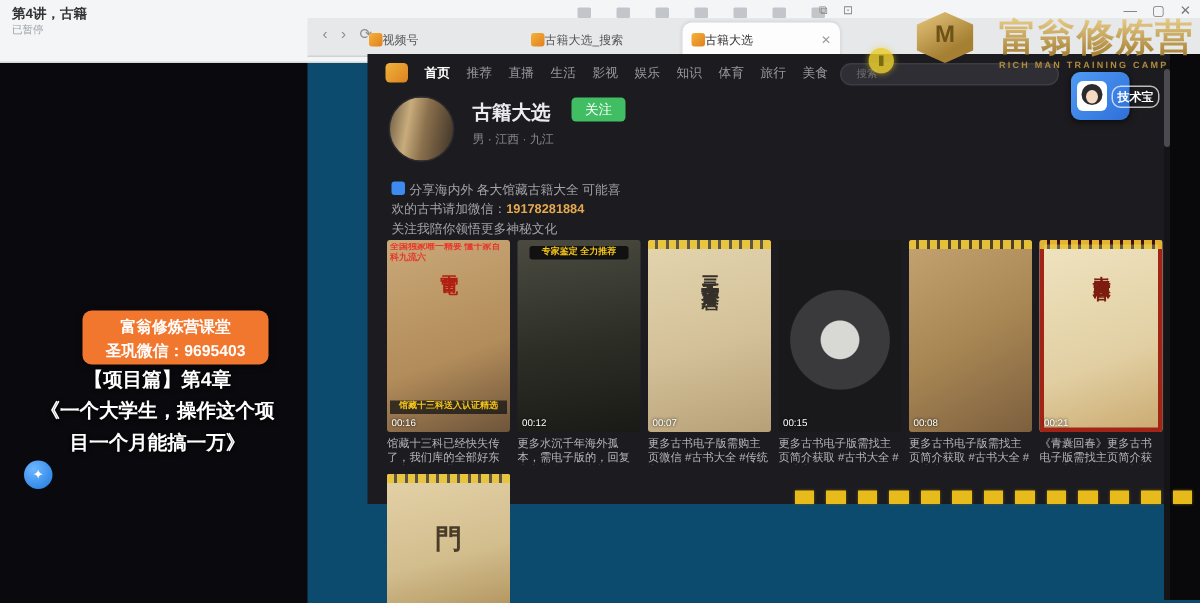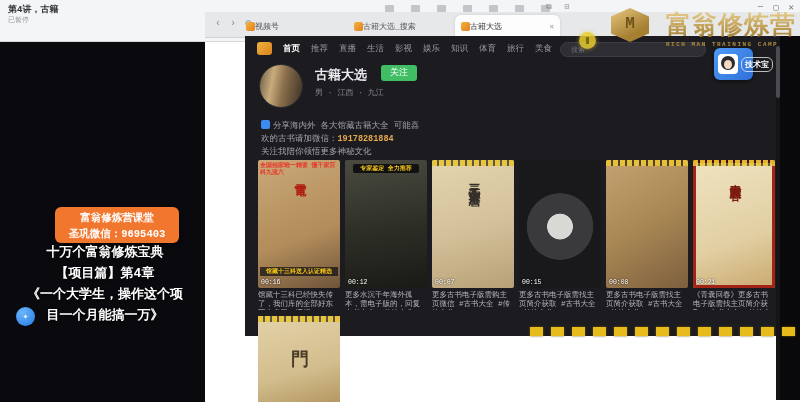--- a/index.html
+++ b/index.html
@@ -1,18 +1,18 @@
 <!DOCTYPE html>
 <html><head>
 <meta charset="utf-8">
 <style>
   * { margin:0; padding:0; box-sizing:border-box; }
   html,body { width:800px; height:402px; overflow:hidden; background:#000;
     font-family:"Liberation Sans","DejaVu Sans",sans-serif; }
-  #screen { position:relative; width:800px; height:402px; overflow:hidden; background:#ffffff;font-family:Liberation Mono, monospace; }
+  #screen { position:relative; width:800px; height:402px; overflow:hidden; background:#0c4a6e; }
 
   
   .topbar { position:absolute; left:0; top:0; width:800px; height:42px; background:#f4f5f6; border-bottom:1px solid #d5d7d9; }
   .rec-title { position:absolute; left:8px; top:3px; font-size:9px; color:#333; font-weight:bold; }
   .rec-status { position:absolute; left:8px; top:15px; font-size:7px; color:#9aa0a6; }
   .minitools { position:absolute; left:382px; top:5px; display:flex; gap:12px; }
   .minitool { width:14px; display:flex; flex-direction:column; align-items:center; gap:2px; }
   .minitool .mi { width:9px; height:7px; background:#c2c6cb; border-radius:1px; }
   .minitool .ml { width:13px; height:3px; background:#b7bbc0; border-radius:1px; }
   .winctl { position:absolute; right:6px; top:2px; display:flex; gap:10px; font-size:9px; color:#777; }
@@ -306,21 +306,20 @@
 
     <div class="subclip"></div>
   </div>
 
   <div class="leftpane">
     <div class="wxbadge">
       <div>富翁修炼营课堂</div>
       <div>圣巩微信：9695403</div>
     </div>
     <div class="lesson">
-      <div>十万个富翁修炼宝典</div>
       <div>【项目篇】第4章</div>
       <div>《一个大学生，操作这个项</div>
       <div>目一个月能搞一万》</div>
     </div>
     <div class="bluedot">✦</div>
   </div>
 
   <div class="wm">
     <div class="wmlogo"></div>
     <div class="wmtxt">

